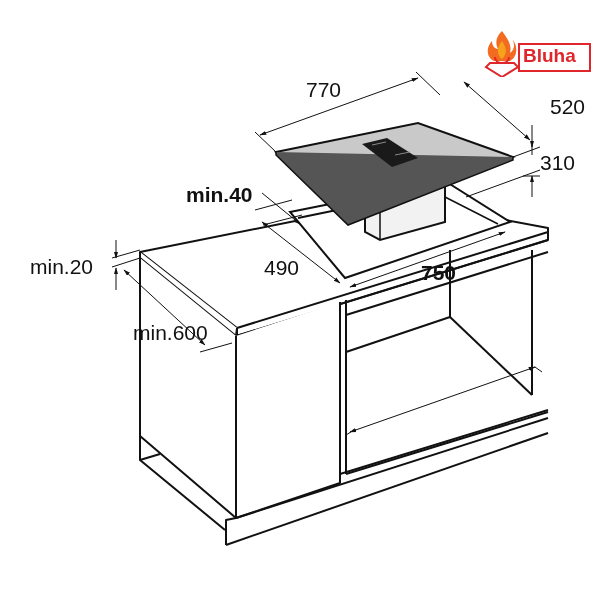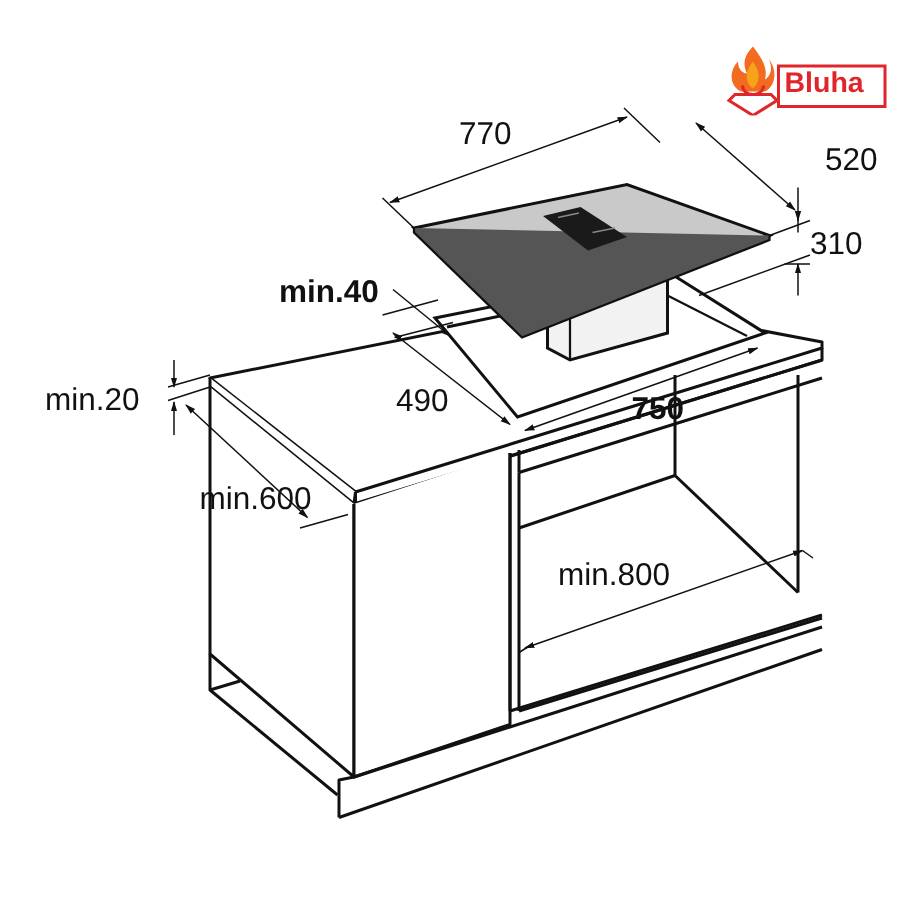--- a/index.html
+++ b/index.html
@@ -110,21 +110,20 @@
   </svg>
 
   <div class="dimtext" style="left:306px;top:79px;text-align:center;">770</div>
   <div class="dimtext" style="left:502px;top:96px;margin-left:48px;">520</div>
   <div class="dimtext" style="left:540px;top:152px;">310</div>
   <div class="dimtext" style="left:186px;top:184px;font-weight:bold;">min.40</div>
   <div class="dimtext" style="left:264px;top:257px;">490</div>
   <div class="dimtext" style="left:421px;top:262px;font-weight:bold;">750</div>
   <div class="dimtext" style="left:30px;top:256px;">min.20</div>
   <div class="dimtext" style="left:86px;top:322px;margin-left:47px;">min.600</div>
-  <div class="dimtext" style="left:372px;top:373px;">min.800</div>
 
   <div class="logo">
     <svg width="40" height="50" viewBox="0 0 40 50" style="position:absolute;left:0;top:0;">
       <path d="M20,4 C26,12 30,18 28,26 C34,22 32,14 30,12 C36,18 36,30 28,34 L12,34 C4,30 4,20 10,14 C10,20 14,22 16,22 C12,14 16,8 20,4 Z" fill="#f26b21"></path>
       <path d="M20,14 C24,20 26,26 20,32 C14,28 15,20 20,14 Z" fill="#f7a21b"></path>
       <path d="M8,36 L32,36 L36,40 L20,50 L4,40 Z" fill="none" stroke="#e0262b" stroke-width="2"></path>
       <path d="M13,30 C13,38 27,38 27,30" fill="none" stroke="#e0262b" stroke-width="2"></path>
     </svg>
     <div class="logo-box"></div>
     <div class="logo-text">Bluha</div>

